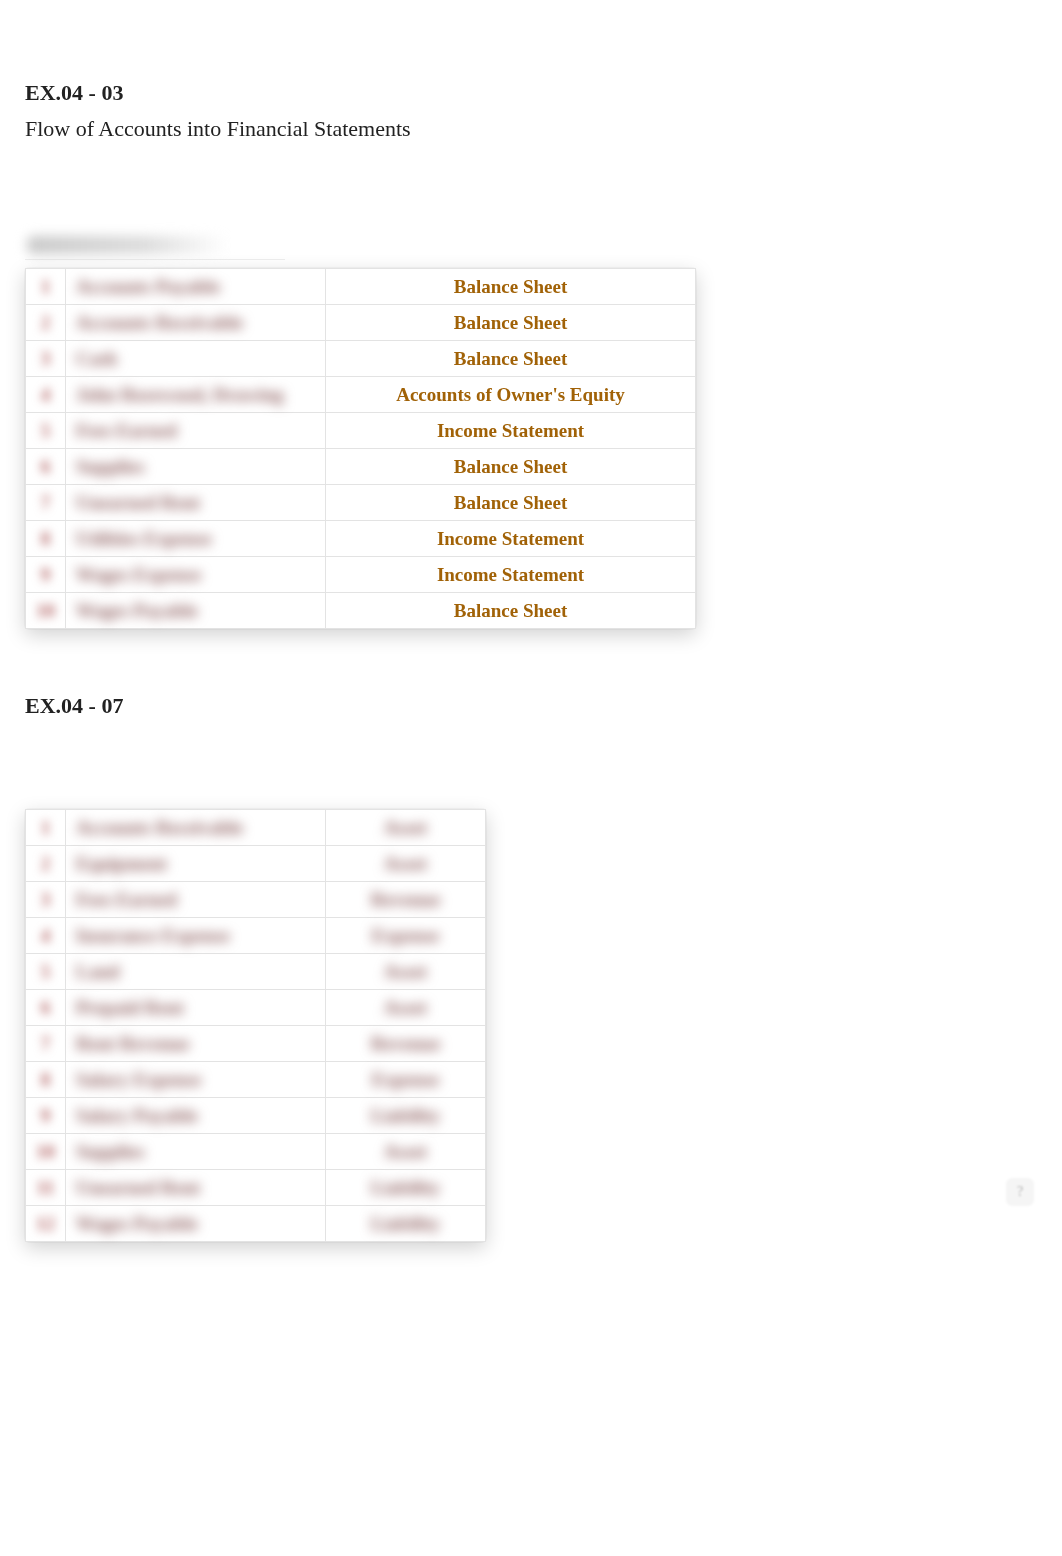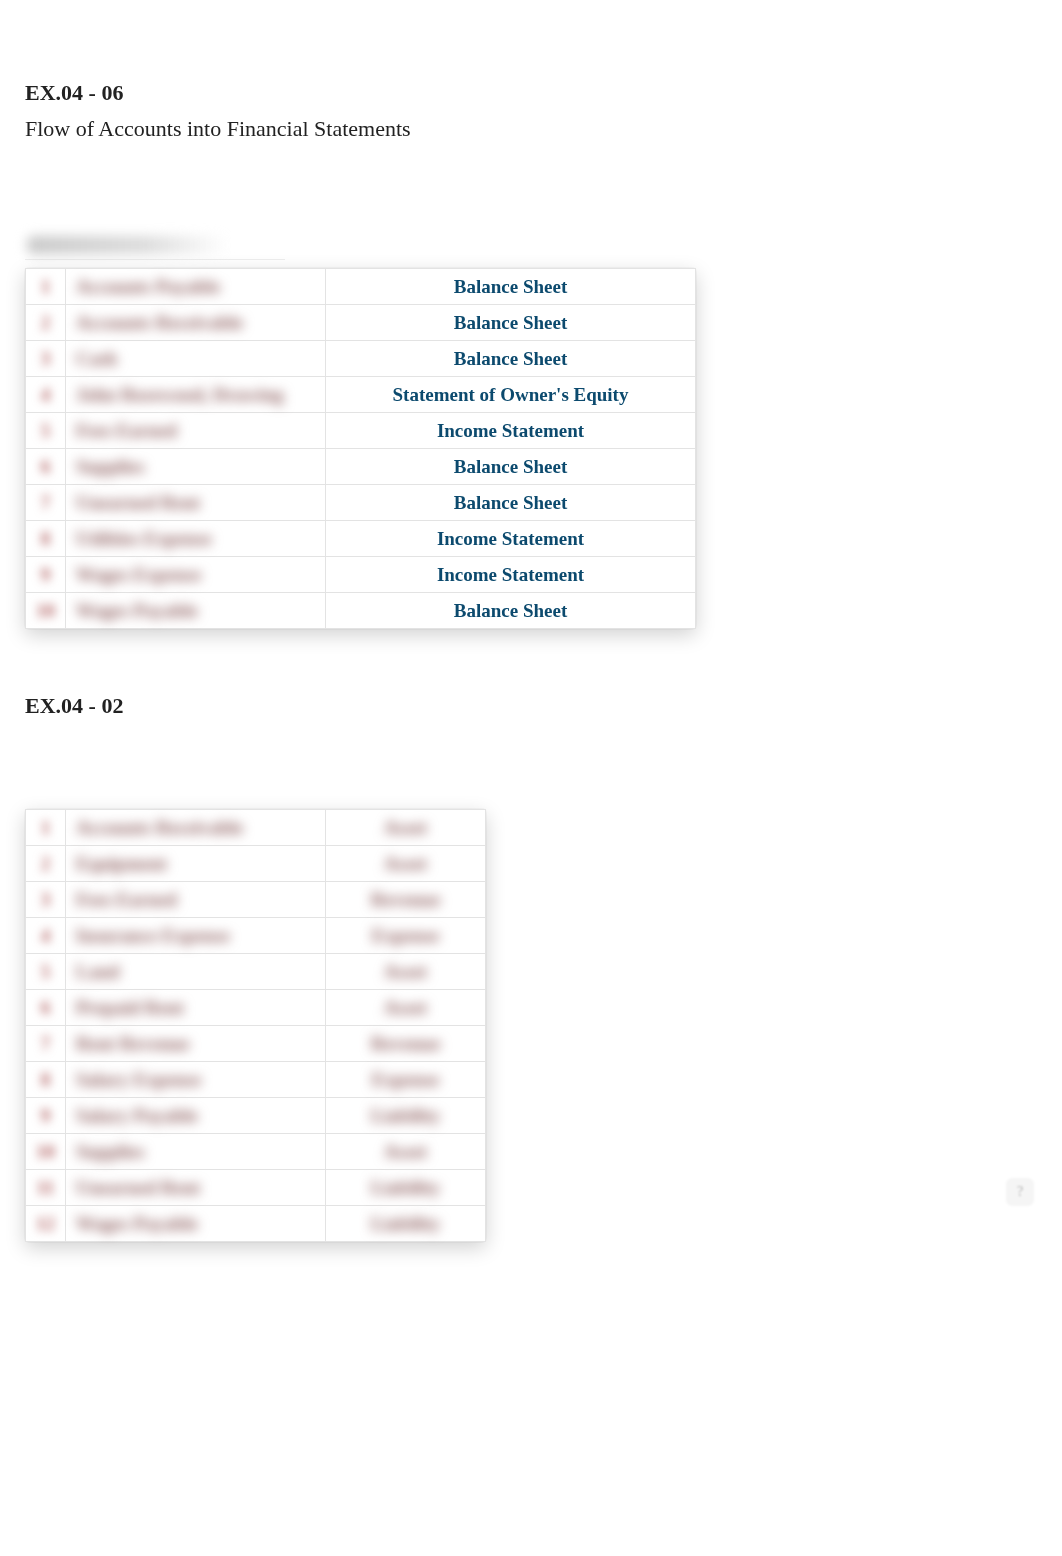--- a/index.html
+++ b/index.html
@@ -77,21 +77,21 @@
       height: 20px;
       filter: blur(6px);
       color: #8a5a5a;
       font-weight: bold;
       white-space: nowrap;
     }
     td.fs {
       width: 370px;
       text-align: center;
       font-weight: bold;
-      color: #0c4a6e;
+      color: #a16207;
     }
     td.class-col {
       width: 160px;
       text-align: center;
       position: relative;
     }
     td.class-col .blur-text {
       display: inline-block;
       height: 20px;
       filter: blur(6px);
@@ -113,21 +113,21 @@
       justify-content: center;
       color: #b3b3b3;
       font-size: 14px;
       filter: blur(1px);
     }
   </style>
 </head>
 <body>
 
 <div>
-  <div class="section-title">EX.04 - 06</div>
+  <div class="section-title">EX.04 - 03</div>
   <div class="section-subtitle">Flow of Accounts into Financial Statements</div>
 
   <div class="blurred-header"></div>
 
   <div class="table-wrap">
     <table>
       <tbody id="ex1-body">
           <tr>
             <td class="num"><span class="blur-num">1</span></td>
             <td class="acct"><span class="blur-text">Accounts Payable</span></td>
@@ -139,21 +139,21 @@
             <td class="fs">Balance Sheet</td>
           </tr>
           <tr>
             <td class="num"><span class="blur-num">3</span></td>
             <td class="acct"><span class="blur-text">Cash</span></td>
             <td class="fs">Balance Sheet</td>
           </tr>
           <tr>
             <td class="num"><span class="blur-num">4</span></td>
             <td class="acct"><span class="blur-text">John Rosewood, Drawing</span></td>
-            <td class="fs">Statement of Owner's Equity</td>
+            <td class="fs">Accounts of Owner's Equity</td>
           </tr>
           <tr>
             <td class="num"><span class="blur-num">5</span></td>
             <td class="acct"><span class="blur-text">Fees Earned</span></td>
             <td class="fs">Income Statement</td>
           </tr>
           <tr>
             <td class="num"><span class="blur-num">6</span></td>
             <td class="acct"><span class="blur-text">Supplies</span></td>
             <td class="fs">Balance Sheet</td>
@@ -177,21 +177,21 @@
             <td class="num"><span class="blur-num">10</span></td>
             <td class="acct"><span class="blur-text">Wages Payable</span></td>
             <td class="fs">Balance Sheet</td>
           </tr>
         </tbody>
     </table>
   </div>
 </div>
 
 <div>
-  <div class="section-title">EX.04 - 02</div>
+  <div class="section-title">EX.04 - 07</div>
   <div class="section2-spacer"></div>
 
   <div class="table-wrap">
     <table>
       <tbody id="ex2-body">
           <tr>
             <td class="num"><span class="blur-num">1</span></td>
             <td class="acct"><span class="blur-text">Accounts Receivable</span></td>
             <td class="class-col"><span class="blur-text">Asset</span></td>
           </tr>

